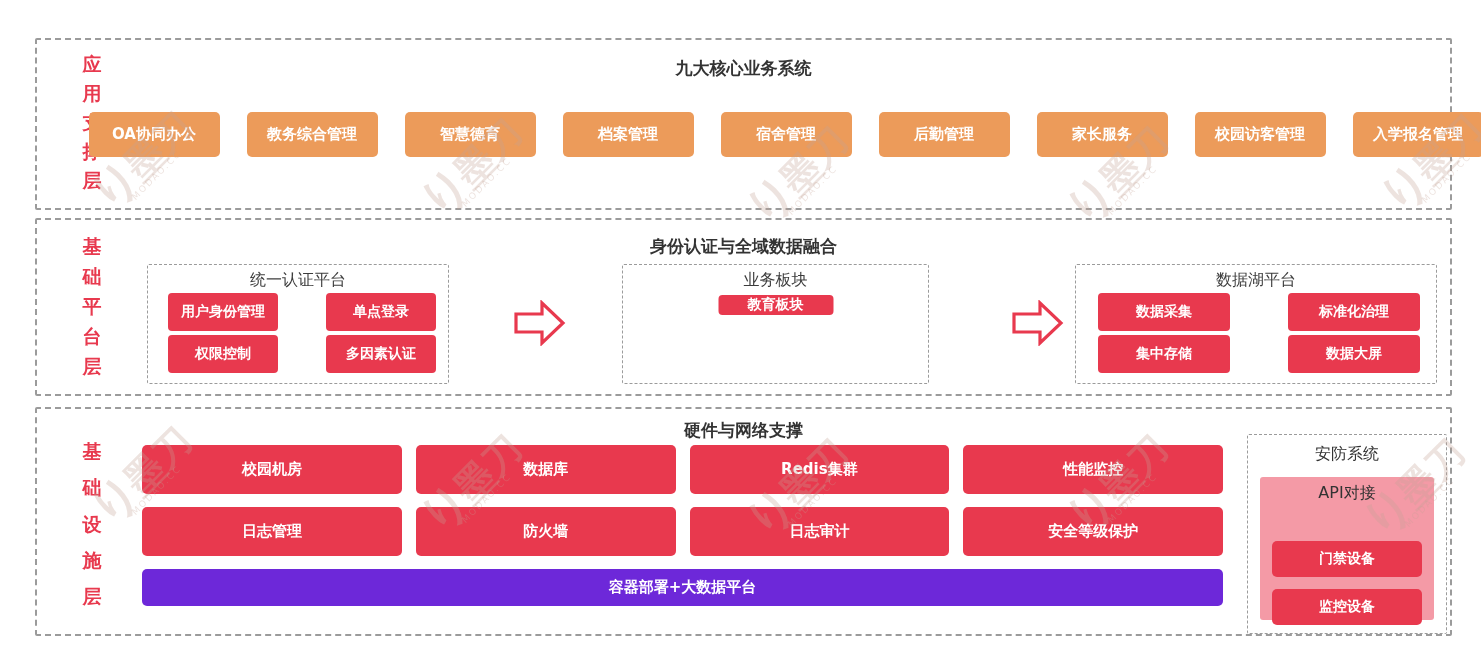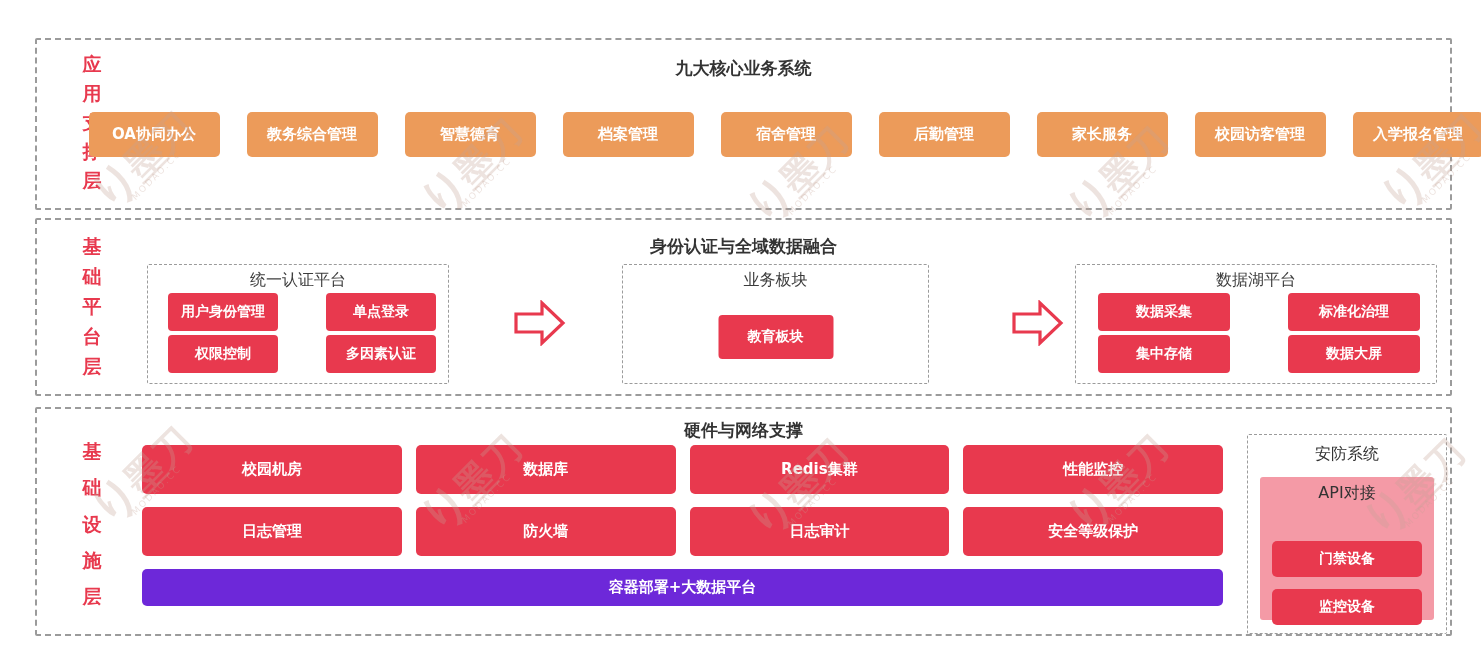--- a/index.html
+++ b/index.html
@@ -37,22 +37,22 @@
   .subbox{position:absolute;border:1.5px dashed #9b9b9b;border-radius:2px;height:118px;top:44px;}
   .subbox .sub-title{position:absolute;top:5px;left:0;right:0;text-align:center;
                      color:#3c3c3c;font-size:16px;font-weight:400;}
   .grid2{position:absolute;top:28px;bottom:10px;display:flex;flex-wrap:wrap;
          justify-content:space-between;align-content:space-between;}
   .btn-red-sm{background:#e8394e;height:38px;font-size:14px;border-radius:4px;}
   .boxA{left:110px;width:300px;}
   .boxA .grid2{left:20px;right:12px;}
   .boxA .btn-red-sm{width:110px;text-align:right;}
   .boxB{left:585px;width:305px;}
-  .boxB .btn-center{position:absolute;left:50%;top:50px;transform:translateX(-50%);
-        width:115px;height:44px;}
+  .boxB .btn-center{position:absolute;left:50%;top:30px;transform:translateX(-50%);
+        width:115px;height:20px;}
   .boxC{left:1038px;width:360px;}
   .boxC .grid2{left:22px;right:16px;}
   .boxC .btn-red-sm{width:132px;}
 
   .arrow{position:absolute;top:80px;width:52px;height:46px;}
 
   
   .infra-col{position:absolute;left:105px;width:1081px;}
   .infra-row{position:absolute;left:0;right:0;display:flex;gap:14px;}
   .infra-row.r1{top:36px;}

